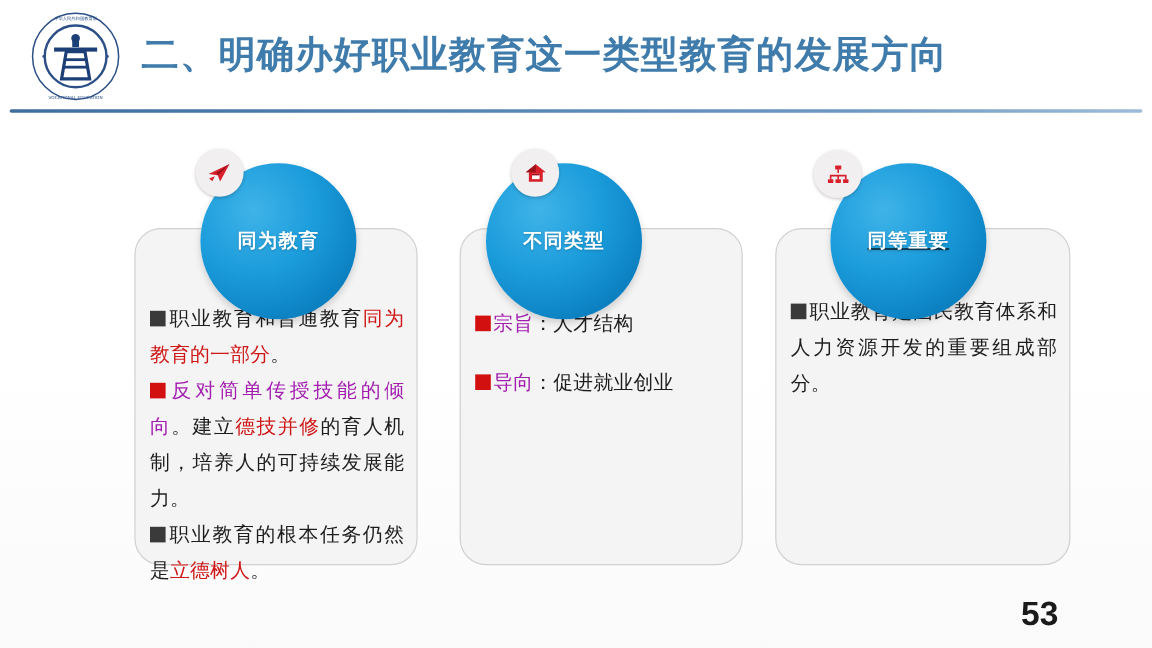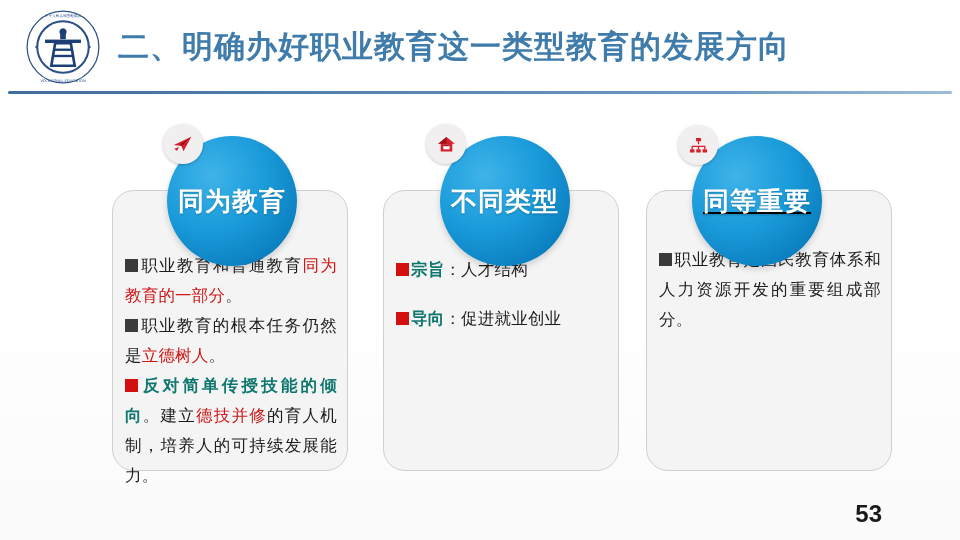--- a/index.html
+++ b/index.html
@@ -90,21 +90,21 @@
     text-align: justify;
   }
   .card.c2 .card-body { top: 62px; line-height: 33px; }
   .card.c3 .card-body { top: 54px; }
 
   .para { margin: 0 0 0 0; }
   .para + .para { margin-top: 0px; }
   .card.c2 .para + .para { margin-top: 16px; }
 
   .hl { color: #cf1717; }
-  .bold-red { color: #0f766e; font-weight: 700; }
+  .bold-red { color: #a21caf; font-weight: 400; }
 
   .sq {
     display: inline-block;
     width: 13px;
     height: 13px;
     background: #3a3a3a;
     vertical-align: -1px;
     margin-right: 2px;
   }
   .sq.red { background: #d21010; }
@@ -116,29 +116,29 @@
     height: 130px;
     border-radius: 50%;
     background: radial-gradient(circle at 34% 30%, #3fb3e8 0%, #1b9cdb 42%, #0b7fc0 78%, #0a6ba6 100%);
     box-shadow: 0 3px 6px rgba(0,0,0,0.16);
     display: flex;
     align-items: center;
     justify-content: center;
   }
   .circle-label {
     color: #ffffff;
-    font-size: 26px;
+    font-size: 16px;
     font-weight: 700;
     letter-spacing: 1px;
     text-shadow: 0 1px 2px rgba(0,0,0,0.22);
     font-family: "DejaVu Sans", "Liberation Sans", sans-serif;
     white-space: nowrap;
   }
   .circle.k1 { left: 167px; top: 42px; }
-  .circle.k2 { left: 440px; top: 42px; }
+  .circle.k2 { left: 405px; top: 42px; }
   .circle.k3 { left: 692px; top: 42px; text-decoration: underline; }
 
   .badge {
     position: absolute;
     width: 40px;
     height: 40px;
     border-radius: 50%;
     background: #f1eff0;
     box-shadow: 0 1px 3px rgba(0,0,0,0.22);
     display: flex;
@@ -148,21 +148,21 @@
   }
   .badge.b1 { left: 163px; top: 30px; }
   .badge.b2 { left: 426px; top: 30px; }
   .badge.b3 { left: 678px; top: 31px; }
 
   
   .page-number {
     position: absolute;
     right: 78px;
     bottom: 12px;
-    font-size: 24px;
+    font-size: 28px;
     font-weight: 700;
     color: #1a1a1a;
     font-family: "Liberation Sans", sans-serif;
   }
 </style>
 </head>
 <body>
 
 <div id="slide">
 
@@ -190,22 +190,22 @@
     <div class="page-title">二、明确办好职业教育这一类型教育的发展方向</div>
 
     <div class="header-rule"></div>
   </div>
 
   <div class="cards">
 
     <div class="card c1">
       <div class="card-body">
           <div class="para"><span class="sq"></span><span>职业教育和普通教育</span><span class="hl">同为教育的一部分</span><span>。</span></div>
+          <div class="para"><span class="sq red"></span><span class="bold-red">反对简单传授技能的倾向</span><span>。建立</span><span class="hl">德技并修</span><span>的育人机制，培养人的可持续发展能力。</span></div>
           <div class="para"><span class="sq"></span><span>职业教育的根本任务仍然是</span><span class="hl">立德树人</span><span>。</span></div>
-          <div class="para"><span class="sq red"></span><span class="bold-red">反对简单传授技能的倾向</span><span>。建立</span><span class="hl">德技并修</span><span>的育人机制，培养人的可持续发展能力。</span></div>
         </div>
     </div>
 
     <div class="card c2">
       <div class="card-body">
           <div class="para"><span class="sq red"></span><span class="bold-red">宗旨</span><span>：人才结构</span></div>
           <div class="para"><span class="sq red"></span><span class="bold-red">导向</span><span>：促进就业创业</span></div>
         </div>
     </div>
 

